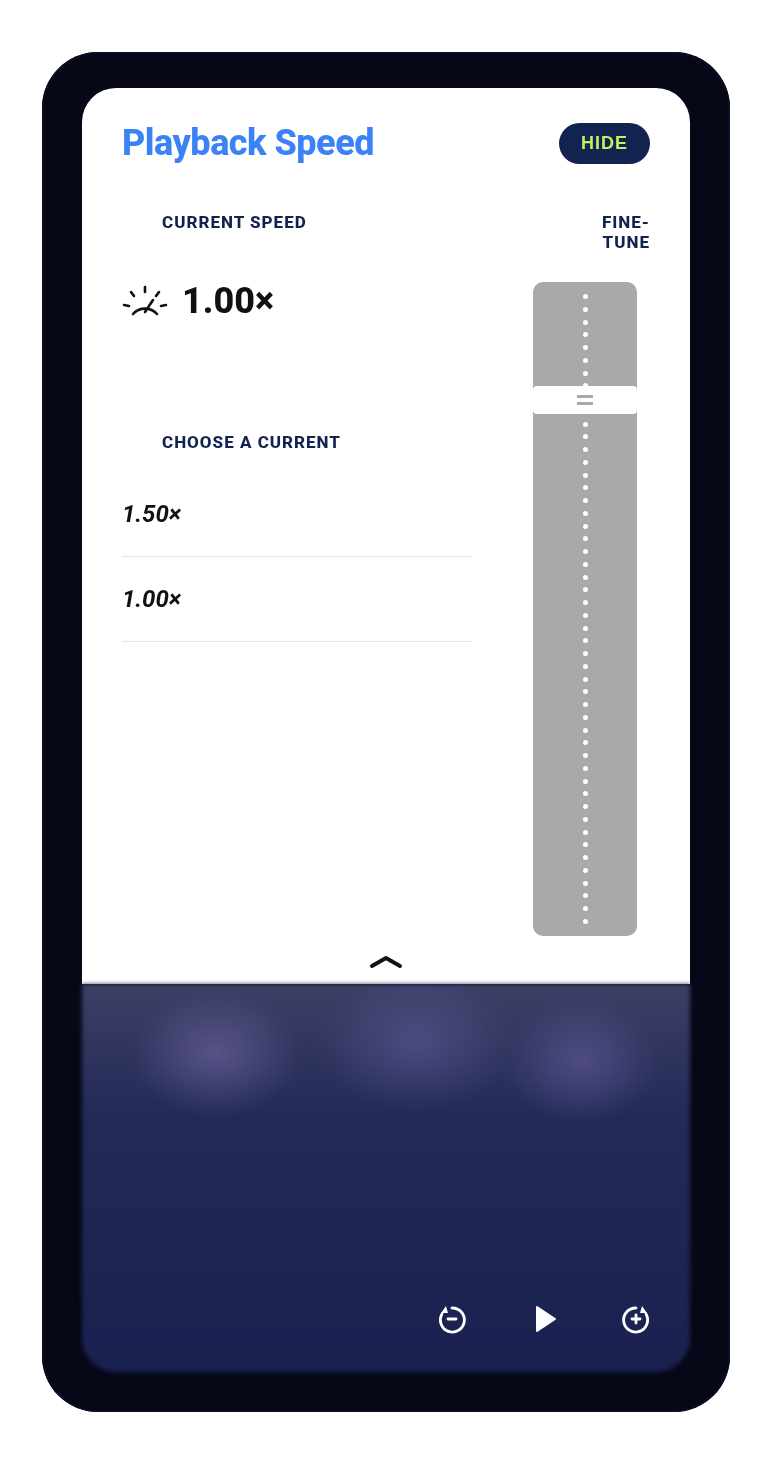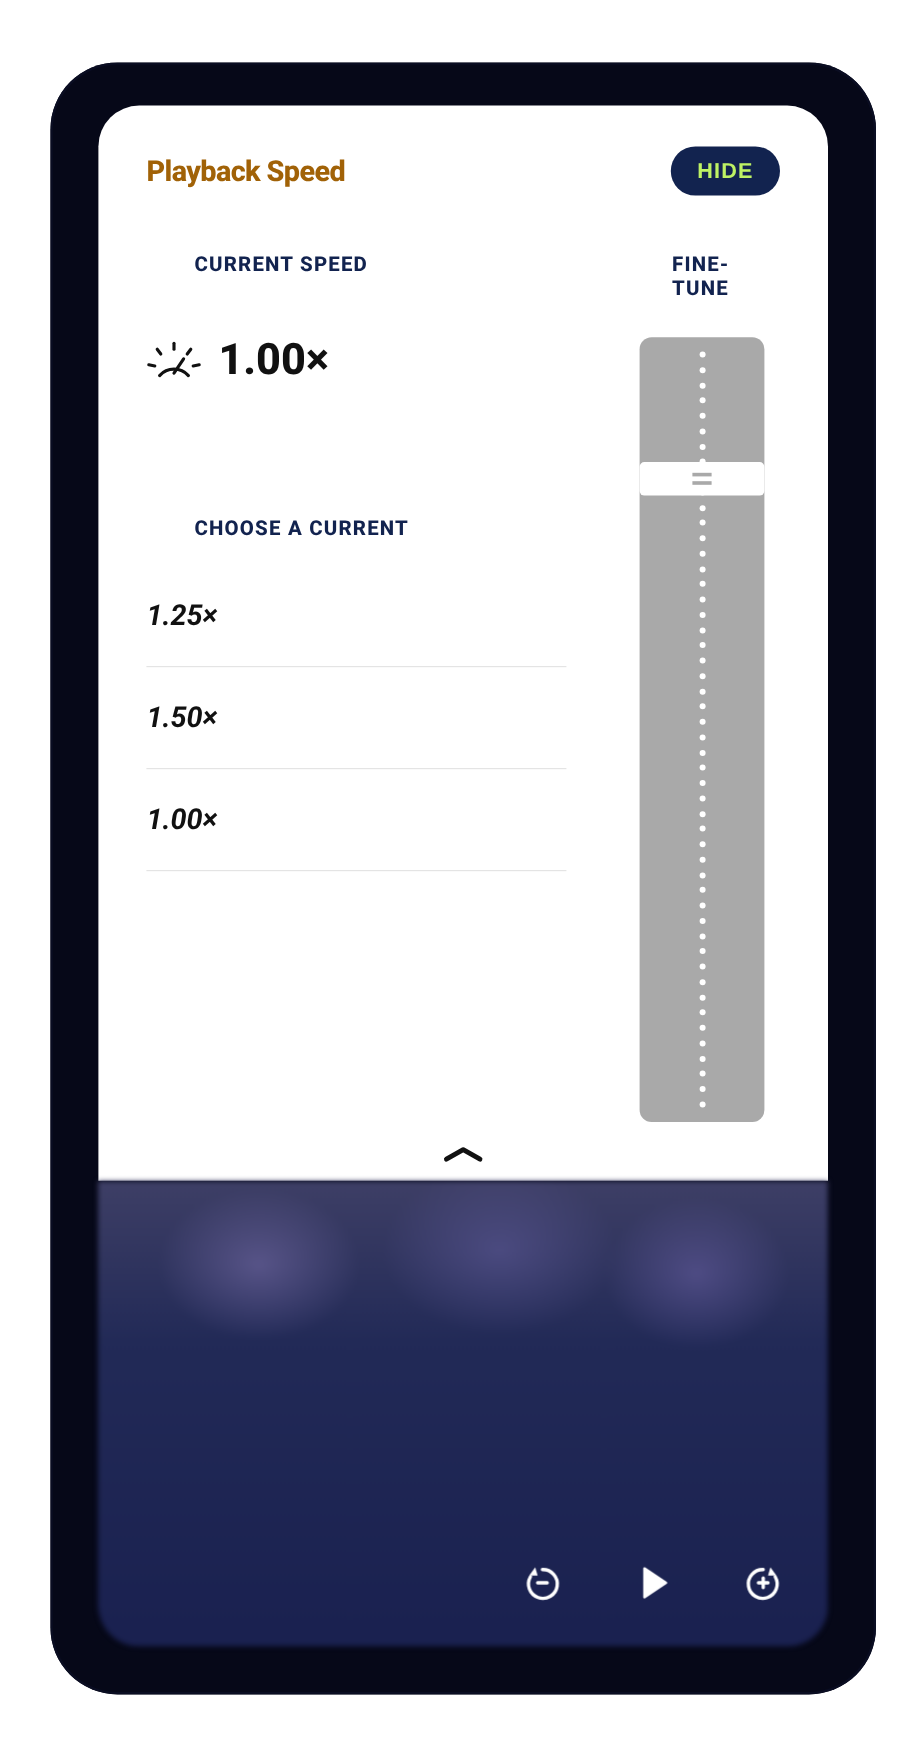--- a/index.html
+++ b/index.html
@@ -34,23 +34,23 @@
     padding: 34px 40px 0 40px;
   }
 
   .sheet-header {
     display: flex;
     align-items: center;
     justify-content: space-between;
     margin-bottom: 48px;
   }
   .sheet-title {
-    font-size: 24px;
+    font-size: 36px;
     font-weight: 800;
-    color: #a16207;
+    color: #3b82f6;
     letter-spacing: -0.5px;
     text-align: center;
   }
   .hide-btn {
     background: #12234f;
     color: #bef264;
     font-weight: 800;
     font-size: 18px;
     letter-spacing: 1px;
     border-radius: 999px;
@@ -222,29 +222,28 @@
                 <line x1="39" y1="22" x2="44" y2="21"></line>
               </g>
             </svg>
           </span>
           <span class="current-value">1.00×</span>
         </div>
 
         <div class="section-label">CHOOSE A CURRENT</div>
 
         <div>
-          <div class="preset">1.25×</div>
           <div class="preset">1.50×</div>
           <div class="preset">1.00×</div>
         </div>
 
       </div>
 
       <div class="col-right">
-        <div class="section-label" style="text-align:left;">FINE-TUNE</div>
+        <div class="section-label" style="text-align:right;">FINE-TUNE</div>
 
         <div class="slider-track">
           <div class="slider-dots">
             <span></span>
               <span></span>
               <span></span>
               <span></span>
               <span></span>
               <span></span>
               <span></span>

